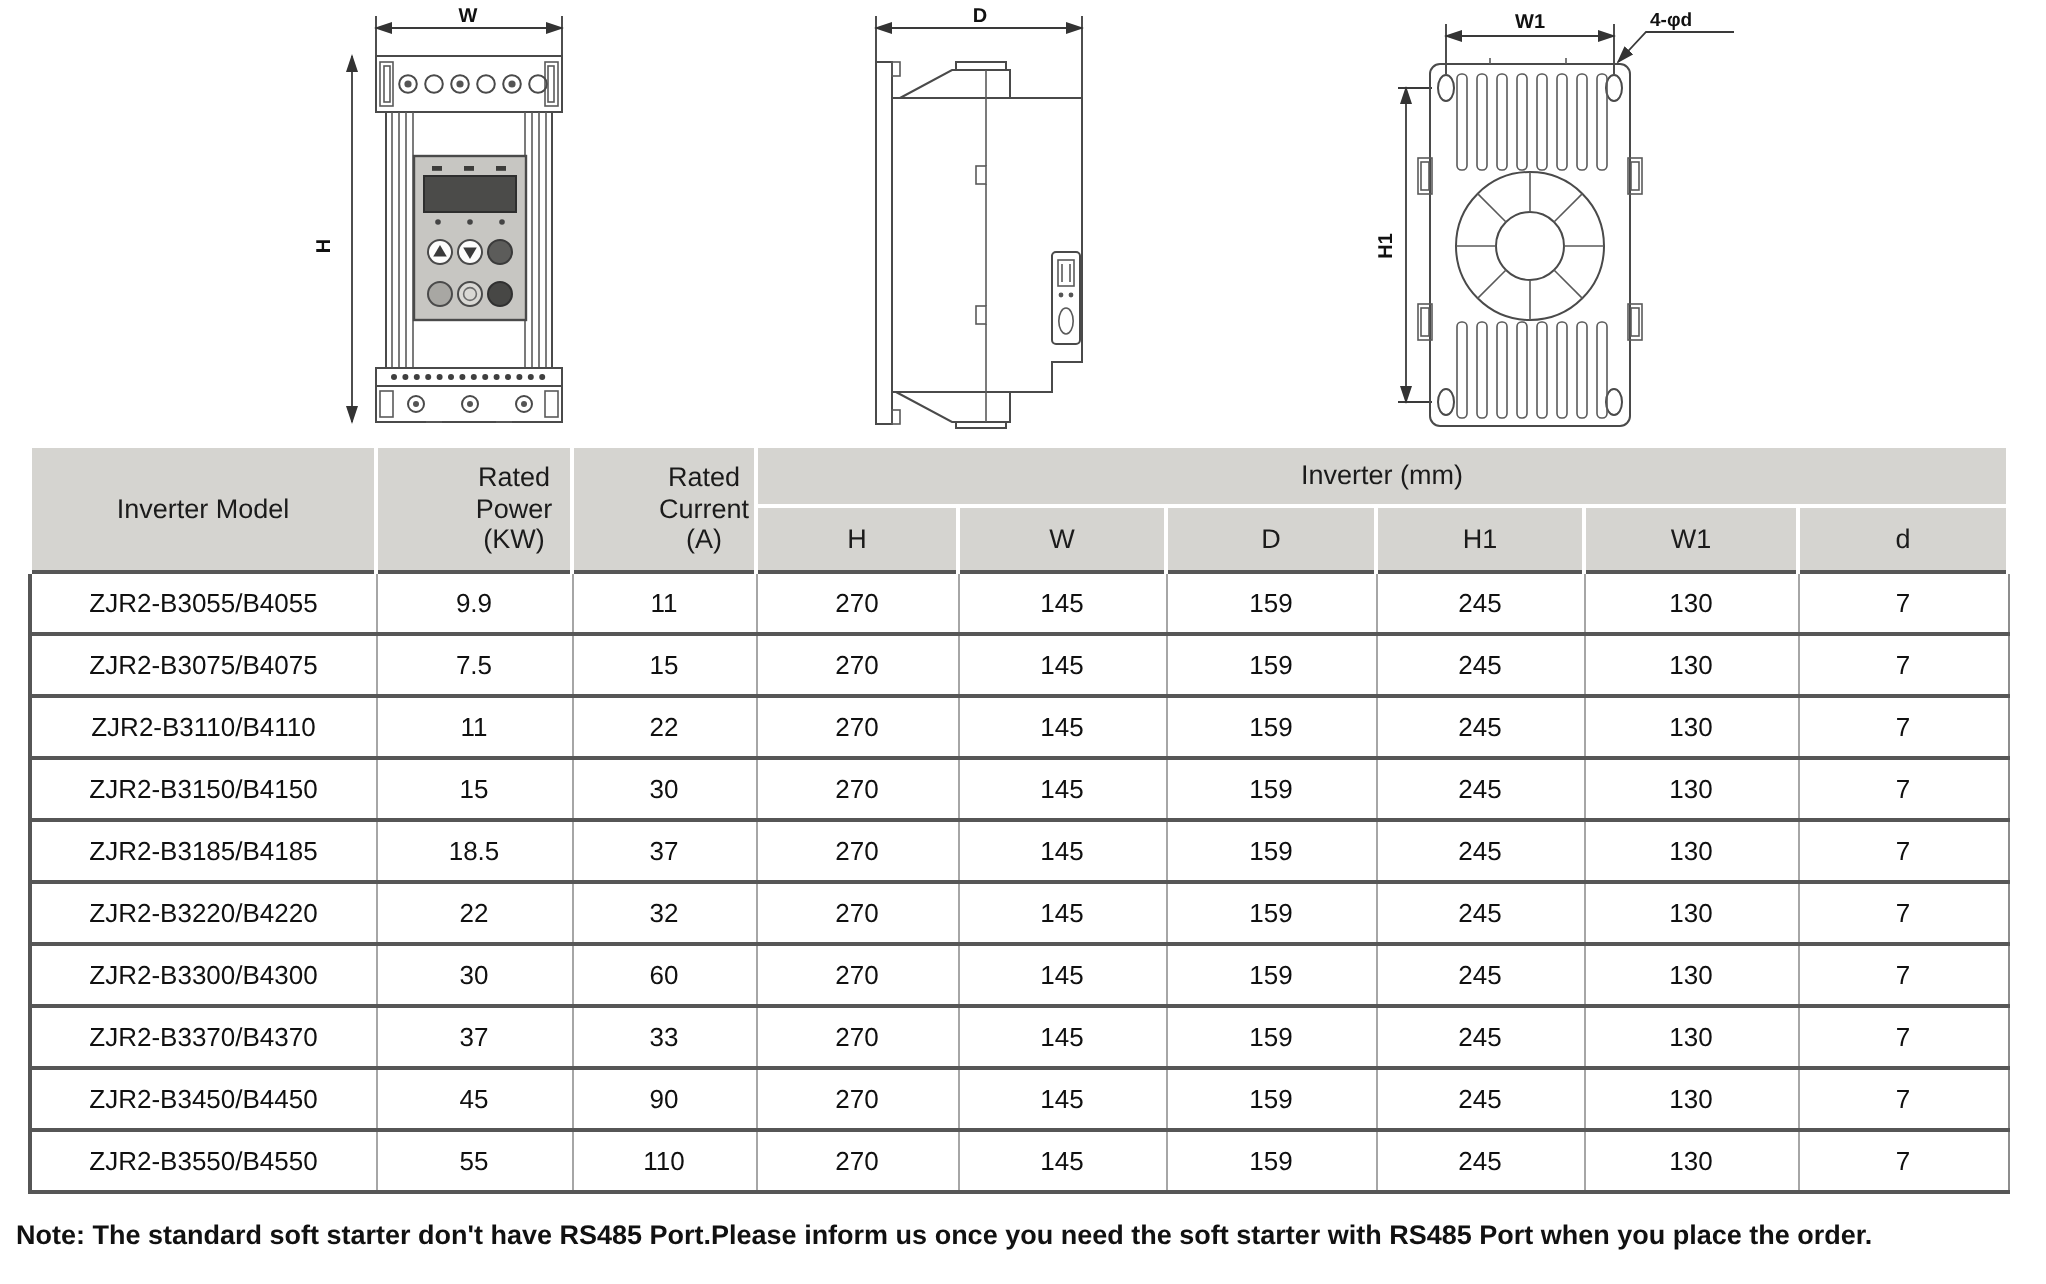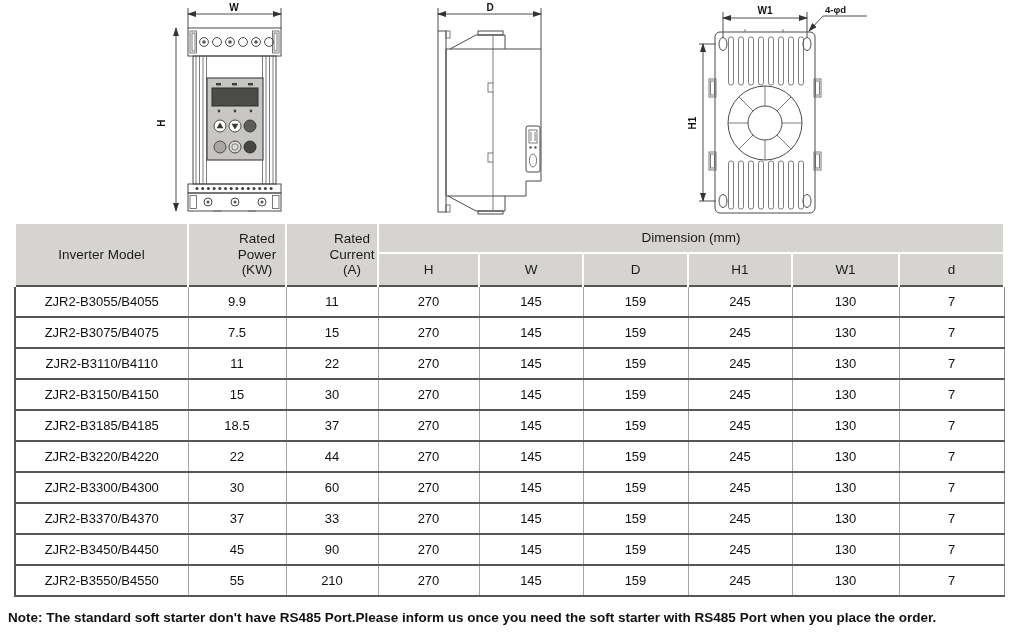--- a/index.html
+++ b/index.html
@@ -272,21 +272,21 @@
     </colgroup>
     <thead>
       <tr class="group-row">
         <th rowspan="2">Inverter Model</th>
         <th rowspan="2" class="multiline">Rated
 Power
 (KW)</th>
         <th rowspan="2" class="multiline">Rated
 Current
 (A)</th>
-        <th colspan="6">Dimension (mm)</th>
+        <th colspan="6">Inverter (mm)</th>
       </tr>
       <tr class="sub-row">
         <th>H</th>
         <th>W</th>
         <th>D</th>
         <th>H1</th>
         <th>W1</th>
         <th>d</th>
       </tr>
     </thead>
@@ -342,21 +342,21 @@
         <td>270</td>
         <td>145</td>
         <td>159</td>
         <td>245</td>
         <td>130</td>
         <td>7</td>
       </tr>
       <tr>
         <td>ZJR2-B3220/B4220</td>
         <td>22</td>
-        <td>44</td>
+        <td>32</td>
         <td>270</td>
         <td>145</td>
         <td>159</td>
         <td>245</td>
         <td>130</td>
         <td>7</td>
       </tr>
       <tr>
         <td>ZJR2-B3300/B4300</td>
         <td>30</td>
@@ -386,21 +386,21 @@
         <td>270</td>
         <td>145</td>
         <td>159</td>
         <td>245</td>
         <td>130</td>
         <td>7</td>
       </tr>
       <tr>
         <td>ZJR2-B3550/B4550</td>
         <td>55</td>
-        <td>210</td>
+        <td>110</td>
         <td>270</td>
         <td>145</td>
         <td>159</td>
         <td>245</td>
         <td>130</td>
         <td>7</td>
       </tr>
     </tbody>
   </table>
 

